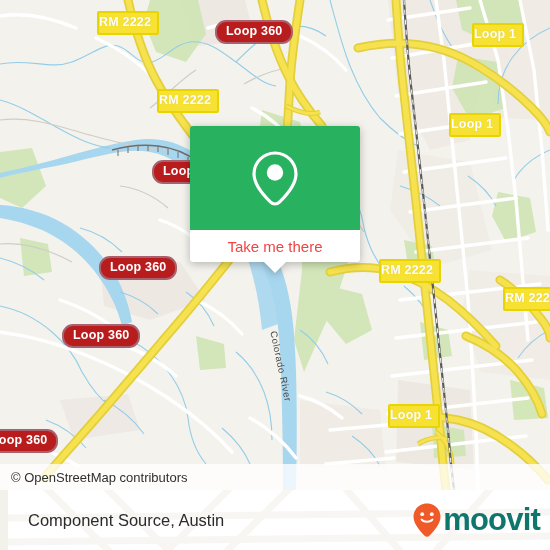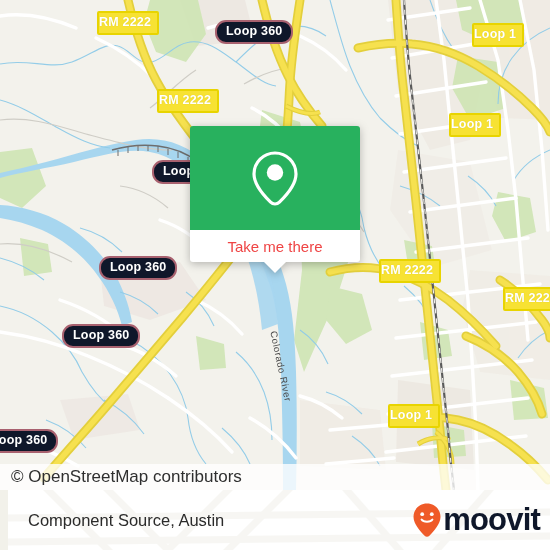--- a/index.html
+++ b/index.html
@@ -48,21 +48,21 @@
   }
   .shield-yellow {
     background: #f7e233;
     border: 2px solid #e8d400;
     border-radius: 2px;
     padding: 3px 6px 4px 0;
     font-size: 12.5px;
     text-shadow: 0 0 1px rgba(150,140,0,0.35);
   }
   .shield-pill {
-    background: #0f172a;
+    background: #b91c1c;
     border: 2px solid #a8616f;
     border-radius: 11px;
     padding: 3px 9px 4px 9px;
     font-size: 12.5px;
   }
 
   
   .river-label {
     position: absolute;
     font-family: "Liberation Sans", sans-serif;
@@ -79,21 +79,21 @@
     left: 0;
     bottom: 0;
     width: 550px;
     height: 26px;
     background: rgba(255,255,255,0.78);
     display: flex;
     align-items: center;
   }
   #attribution .attr-text {
     font-family: "Liberation Sans", sans-serif;
-    font-size: 17px;
+    font-size: 13px;
     color: #2f2f2f;
     padding-left: 11px;
   }
 
   
   #popup-card {
     position: absolute;
     left: 190px;
     top: 126px;
     width: 170px;
@@ -157,21 +157,21 @@
     display: flex;
     align-items: center;
     padding-right: 18px;
     position: relative;
     z-index: 2;
   }
   #brand .brand-word {
     font-family: "Liberation Sans", sans-serif;
     font-size: 31px;
     font-weight: bold;
-    color: #0f172a;
+    color: #0f766e;
     letter-spacing: -0.8px;
     margin-left: 1px;
   }
   #bar-watermark {
     position: absolute;
     left: 0; top: 0;
     width: 550px; height: 60px;
     z-index: 1;
     opacity: 0.5;
   }

